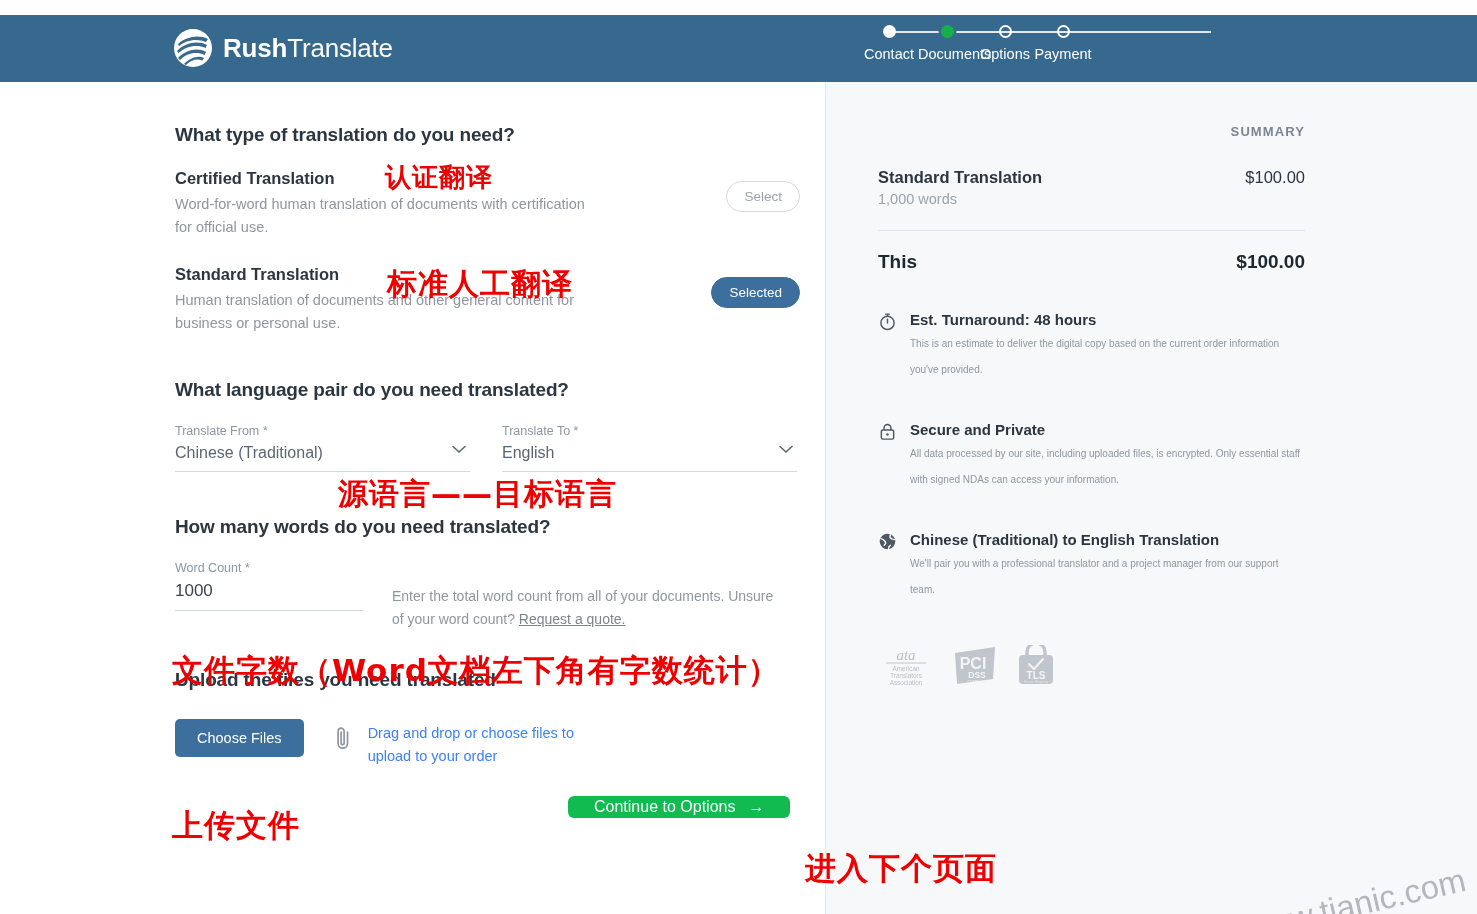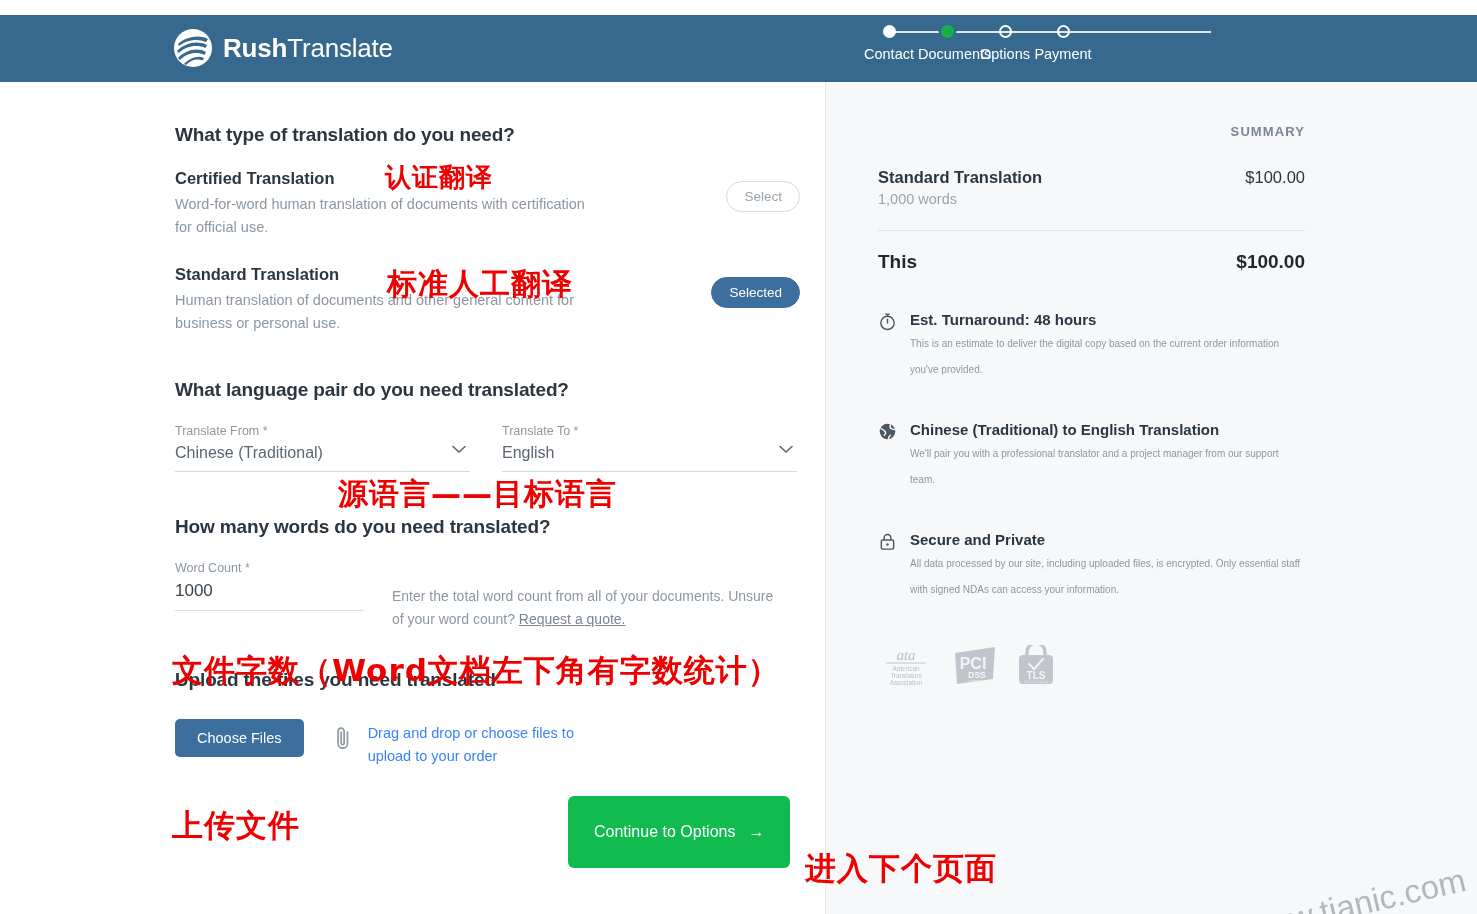--- a/index.html
+++ b/index.html
@@ -127,21 +127,21 @@
   }
   .clip { margin: 6px 0 0 28px; }
   .drop-text {
     font-size: 14.5px; color: #3b82f6; line-height: 23px;
     margin-left: 14px; width: 235px; padding-top: 3px;
   }
 
   .continue-wrap { margin-top: 28px; padding-left: 393px; position: relative; }
   .continue-btn {
     background: #12bb50; color: #fff; border: none; border-radius: 6px;
-    font-size: 16px; padding: 27px 26px; cursor: pointer;
+    font-size: 16px; padding: 2px 26px; cursor: pointer;
     font-family: "Liberation Sans", sans-serif;
     display: inline-flex; align-items: center; gap: 13px;
   }
 
   
   .sum-head {
     font-size: 13px; letter-spacing: 1.1px; color: #7b8593;
     font-weight: 700; margin-bottom: 29px; text-align: right;
   }
   .sum-line { display: flex; justify-content: space-between; align-items: baseline; }
@@ -322,41 +322,41 @@
       </div>
       <div class="feat-body">
         <div class="feat-title">Est. Turnaround: 48 hours</div>
         <div class="feat-desc">This is an estimate to deliver the digital copy based on the current order information you've provided.</div>
       </div>
     </div>
 
     <div class="feat">
       <div class="feat-icon">
         <svg width="19" height="19" viewBox="0 0 20 20">
-          <circle cx="10" cy="10" r="8.2" fill="#4d5863"></circle>
-          <path d="M3 7 q3 1 4.5 3 t-1 4 M13 3 q-1 3 1 4 t3.5 1 M11 18 q0-3 2-4" fill="none" stroke="#f7f8f9" stroke-width="1.5" stroke-linecap="round"></path>
-        </svg>
-      </div>
-      <div class="feat-body">
-        <div class="feat-title">Chinese (Traditional) to English Translation</div>
-        <div class="feat-desc">We'll pair you with a professional translator and a project manager from our support team.</div>
-      </div>
-    </div>
-
-    <div class="feat">
-      <div class="feat-icon">
-        <svg width="19" height="19" viewBox="0 0 20 20">
           <rect x="3.5" y="8.5" width="13" height="9.5" rx="1.6" fill="none" stroke="#4d5863" stroke-width="1.5"></rect>
           <path d="M6.4 8.5 V6.2 a3.6 3.6 0 0 1 7.2 0 V8.5" fill="none" stroke="#4d5863" stroke-width="1.5"></path>
           <circle cx="10" cy="13.2" r="1.3" fill="#4d5863"></circle>
         </svg>
       </div>
       <div class="feat-body">
         <div class="feat-title">Secure and Private</div>
         <div class="feat-desc">All data processed by our site, including uploaded files, is encrypted. Only essential staff with signed NDAs can access your information.</div>
+      </div>
+    </div>
+
+    <div class="feat">
+      <div class="feat-icon">
+        <svg width="19" height="19" viewBox="0 0 20 20">
+          <circle cx="10" cy="10" r="8.2" fill="#4d5863"></circle>
+          <path d="M3 7 q3 1 4.5 3 t-1 4 M13 3 q-1 3 1 4 t3.5 1 M11 18 q0-3 2-4" fill="none" stroke="#f7f8f9" stroke-width="1.5" stroke-linecap="round"></path>
+        </svg>
+      </div>
+      <div class="feat-body">
+        <div class="feat-title">Chinese (Traditional) to English Translation</div>
+        <div class="feat-desc">We'll pair you with a professional translator and a project manager from our support team.</div>
       </div>
     </div>
 
     <div class="badges">
       <svg width="56" height="42" viewBox="0 0 56 42">
         <text x="28" y="15" text-anchor="middle" font-family="Liberation Serif, serif" font-style="italic" font-size="15" fill="#b9bfc6">ata</text>
         <line x1="8" y1="18" x2="48" y2="18" stroke="#b9bfc6" stroke-width="0.9"></line>
         <text x="28" y="26" text-anchor="middle" font-family="Liberation Sans, sans-serif" font-size="6.4" fill="#b9bfc6">American</text>
         <text x="28" y="33" text-anchor="middle" font-family="Liberation Sans, sans-serif" font-size="6.4" fill="#b9bfc6">Translators</text>
         <text x="28" y="40" text-anchor="middle" font-family="Liberation Sans, sans-serif" font-size="6.4" fill="#b9bfc6">Association</text>

